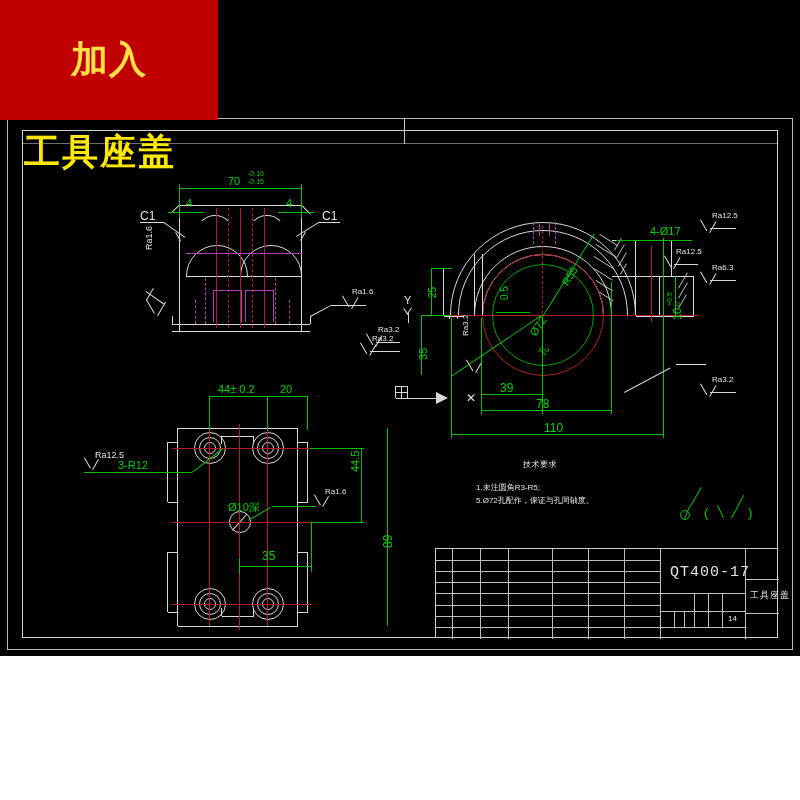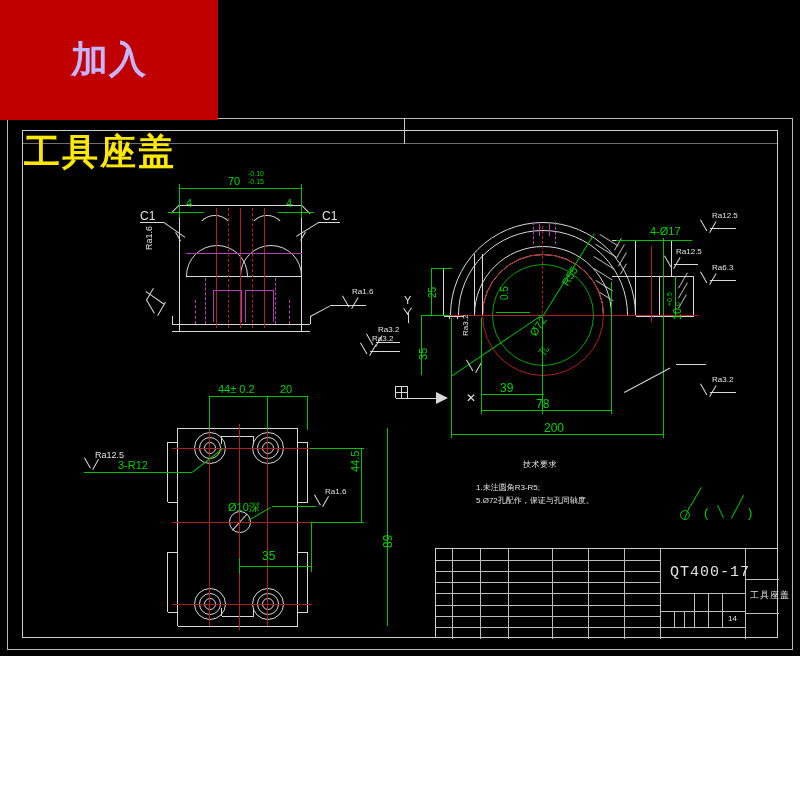--- a/index.html
+++ b/index.html
@@ -39,21 +39,21 @@
 
   
   .tb{position:absolute;box-sizing:border-box;border:1px solid #cfcfcf;}
   .tbline{position:absolute;background:#bdbdbd;}
 
   
   .wm{position:absolute;left:0;top:0;width:218px;height:120px;display:flex;}
   .wm-col{flex:1;display:flex;flex-direction:column;align-items:center;justify-content:center;}
   .wm-red{background:#c00000;}
   .wm-blue{background:#1b2f8f;}
-  .wm-line{color:#c4b5fd;font-weight:bold;font-size:37px;letter-spacing:1px;line-height:1.12;
+  .wm-line{color:#fde047;font-weight:bold;font-size:37px;letter-spacing:1px;line-height:1.12;
            font-family:Liberation Sans, sans-serif;}
   .wm-title{position:absolute;left:24px;top:128px;color:#ffe800;font-weight:bold;font-size:36px;
             letter-spacing:2px;font-family:"DejaVu Sans",sans-serif;text-shadow:0 0 1px #000;}
 </style>
 </head>
 <body>
 
 <div id="root">
 
   <div class="cad-canvas">
@@ -332,21 +332,21 @@
       <div class="ln w" style="left:402px;top:386px;width:12px;transform:rotate(90deg);"></div>
       <div class="ln w" style="left:396px;top:392px;width:12px;"></div>
       <div class="txt tw" style="left:466px;top:392px;font-size:12px;">✕</div>
       <div style="position:absolute;left:436px;top:392px;width:0;height:0;border-left:12px solid #d8d8d8;border-top:6px solid transparent;border-bottom:6px solid transparent;"></div>
 
       <div class="ln g" style="left:482px;top:394px;width:62px;"></div>
       <div class="txt tg" style="left:500px;top:382px;font-size:12px;">39</div>
       <div class="ln g" style="left:482px;top:410px;width:130px;"></div>
       <div class="txt tg" style="left:536px;top:398px;font-size:12px;">78</div>
       <div class="ln g" style="left:452px;top:434px;width:212px;"></div>
-      <div class="txt tg" style="left:544px;top:422px;font-size:12px;">200</div>
+      <div class="txt tg" style="left:544px;top:422px;font-size:12px;">110</div>
       <div class="ln g" style="left:482px;top:318px;width:96px;transform:rotate(90deg);"></div>
       <div class="ln g" style="left:543px;top:318px;width:96px;transform:rotate(90deg);"></div>
       <div class="ln g" style="left:612px;top:282px;width:132px;transform:rotate(90deg);"></div>
       <div class="ln g" style="left:452px;top:318px;width:120px;transform:rotate(90deg);"></div>
       <div class="ln g" style="left:664px;top:238px;width:200px;transform:rotate(90deg);"></div>
 
       <div class="txt tg" style="left:650px;top:226px;font-size:11px;">4-Ø17</div>
       <div class="ln g" style="left:616px;top:240px;width:76px;"></div>
       <div class="txt tw" style="left:712px;top:212px;font-size:8px;">Ra12.5</div>
       <div class="sf">

